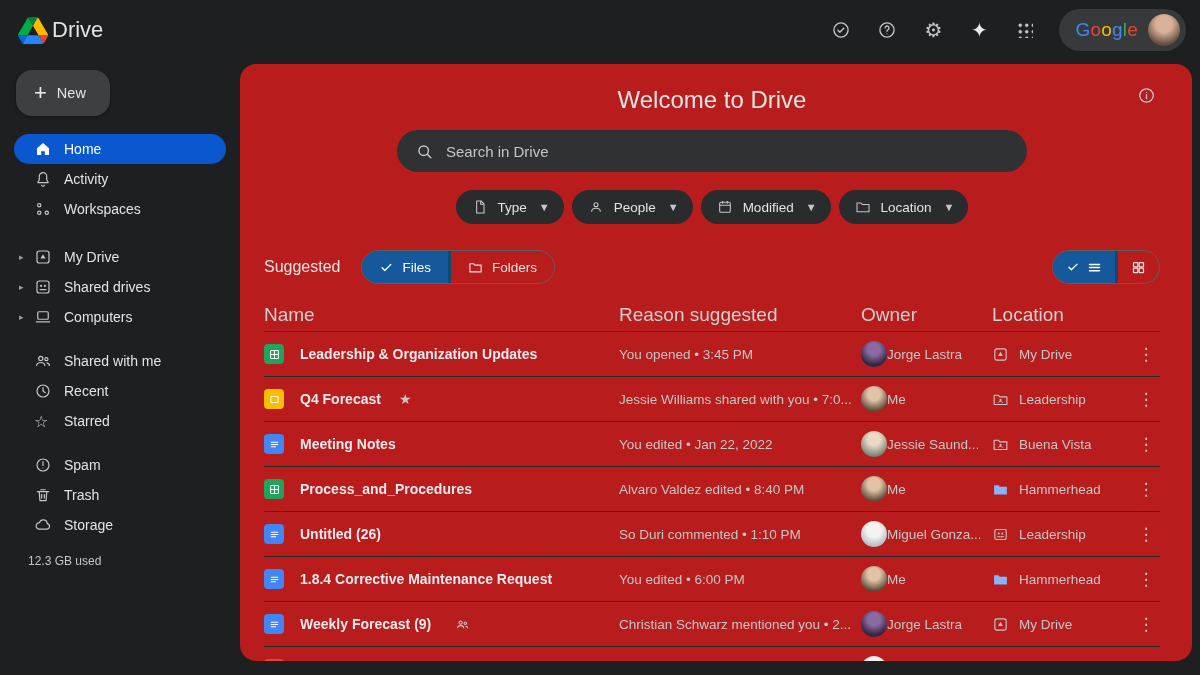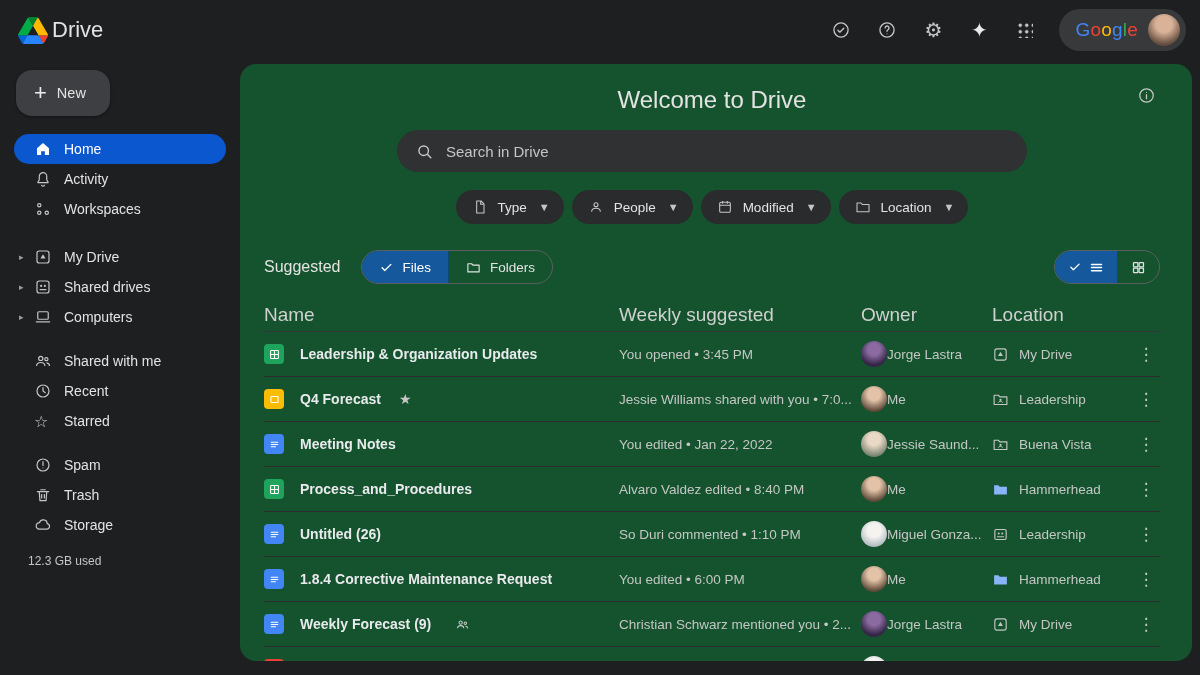--- a/index.html
+++ b/index.html
@@ -31,38 +31,38 @@
   .sgroup { margin-top:18px; }
   .sgroup.tight { margin-top:14px; }
   .sitem { position:relative; display:flex; align-items:center; height:30px; margin:0 14px 0 14px; padding-left:50px; border-radius:999px; font-size:14px; color:#e3e3e3; cursor:pointer; }
   .sitem.active { background:#0b57d0; color:#ffffff; }
   .sicon { position:absolute; left:20px; top:50%; transform:translateY(-50%); display:flex; color:#c4c7c5; }
   .sitem.active .sicon { color:#ffffff; }
   .caret { position:absolute; left:5px; top:50%; transform:translateY(-50%); font-size:9px; color:#9aa0a6; }
   .storage-used { margin:14px 0 0 28px; font-size:12px; color:#c4c7c5; }
 
   
-  .panel { position:absolute; left:240px; right:8px; top:64px; bottom:14px; background:#14532d; border-radius:16px; overflow:hidden; padding:20px 32px 0 24px; }
+  .panel { position:absolute; left:240px; right:8px; top:64px; bottom:14px; background:#b91c1c; border-radius:16px; overflow:hidden; padding:20px 32px 0 24px; }
   .title-row { position:relative; height:32px; display:flex; align-items:center; justify-content:center; }
   .page-title { font-size:24px; font-weight:400; color:#e3e3e3; }
   .info-btn { position:absolute; right:4px; top:2px; background:none; border:none; cursor:pointer; color:#c4c7c5; }
 
   .search-wrap { margin:14px auto 0; width:630px; height:42px; background:#2f3133; border-radius:999px; display:flex; align-items:center; padding:0 18px; gap:12px; }
   .search-input { flex:1; background:transparent; border:none; outline:none; color:#e3e3e3; font-size:15px; font-family:inherit; }
   .search-input::placeholder { color:#c4c7c5; }
 
   .chips-row { margin-top:18px; display:flex; justify-content:center; gap:8px; }
   .chip { display:flex; align-items:center; gap:10px; height:34px; padding:0 14px 0 16px; background:#2a2b2d; border:none; border-radius:17px; color:#e3e3e3; font-size:13.5px; cursor:pointer; }
   .chip .dd { font-size:11px; color:#c4c7c5; margin-left:2px; }
 
   .suggested-row { margin-top:26px; display:flex; align-items:center; }
   .suggested-label { font-size:16px; color:#e3e3e3; margin-right:20px; }
   .seg { display:inline-flex; height:34px; border:1px solid #5b5f62; border-radius:999px; overflow:hidden; }
   .seg-btn { display:flex; align-items:center; gap:9px; padding:0 17px; font-size:13.5px; color:#e3e3e3; background:transparent; border:none; cursor:pointer; }
-  .seg-btn + .seg-btn { border-left:1px solid #0c4a6e;align-items:center; }
+  .seg-btn + .seg-btn { border-left:3px solid #0c4a6e;align-items:center; }
   .seg-btn.sel { background:#15599c; color:#ffffff; }
   .view-toggle { margin-left:auto; }
   .view-toggle .seg-btn { padding:0 13px; gap:7px; }
 
   
   .thead { margin-top:14px; display:flex; align-items:center; height:34px; border-bottom:1px solid #35373a; font-size:19px; color:#cfd1d1; }
   .col-name { flex:1; min-width:0; }
   .col-reason { width:242px; }
   .col-owner { width:131px; }
   .col-loc { width:140px; }
@@ -373,21 +373,21 @@
               <rect x="4" y="13" width="7" height="7" rx="1"></rect>
               <rect x="13" y="13" width="7" height="7" rx="1"></rect>
             </svg>
         </span>
       </button>
     </div>
   </div>
 
   <div class="thead">
     <span class="col-name">Name</span>
-    <span class="col-reason">Weekly suggested</span>
+    <span class="col-reason">Reason suggested</span>
     <span class="col-owner">Owner</span>
     <span class="col-loc">Location</span>
     <span class="col-kebab"></span>
   </div>
 
   <div class="row">
     <div class="name-cell">
       <span class="ficon sheets">
         <svg width="13" height="13" viewBox="0 0 20 20" fill="none" stroke="#fff" stroke-width="1.6">
             <rect x="4" y="4" width="12" height="12" rx="1"></rect>

